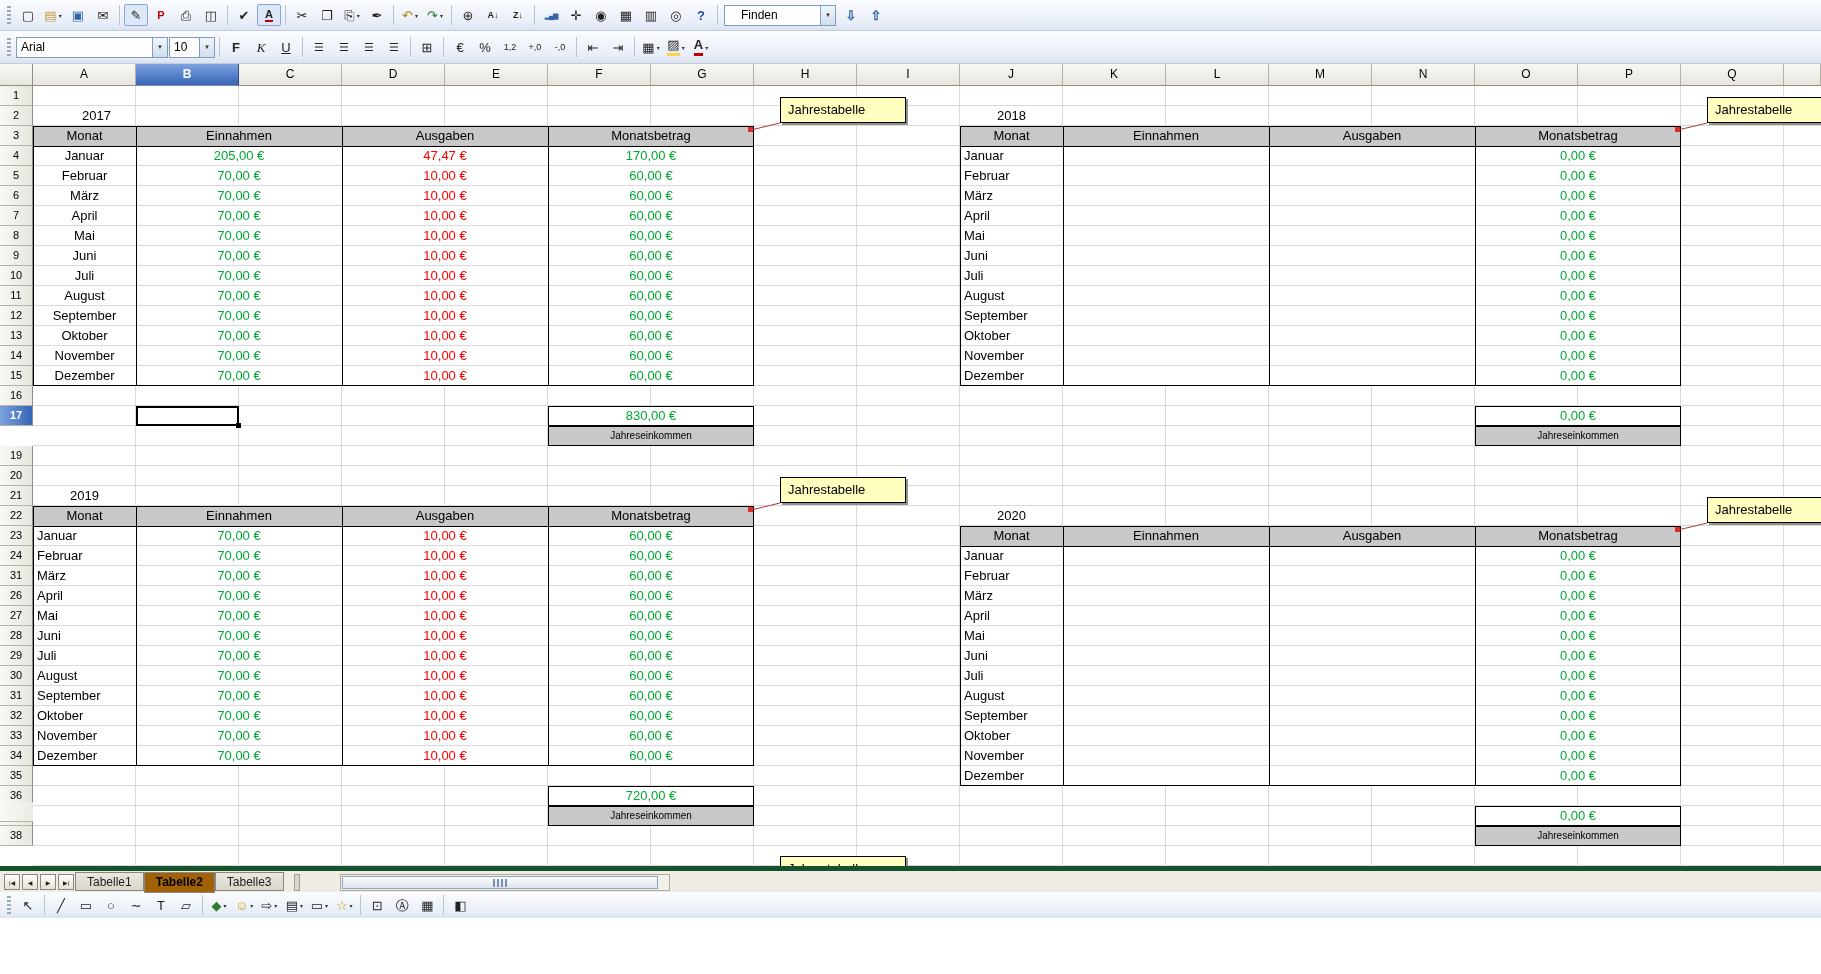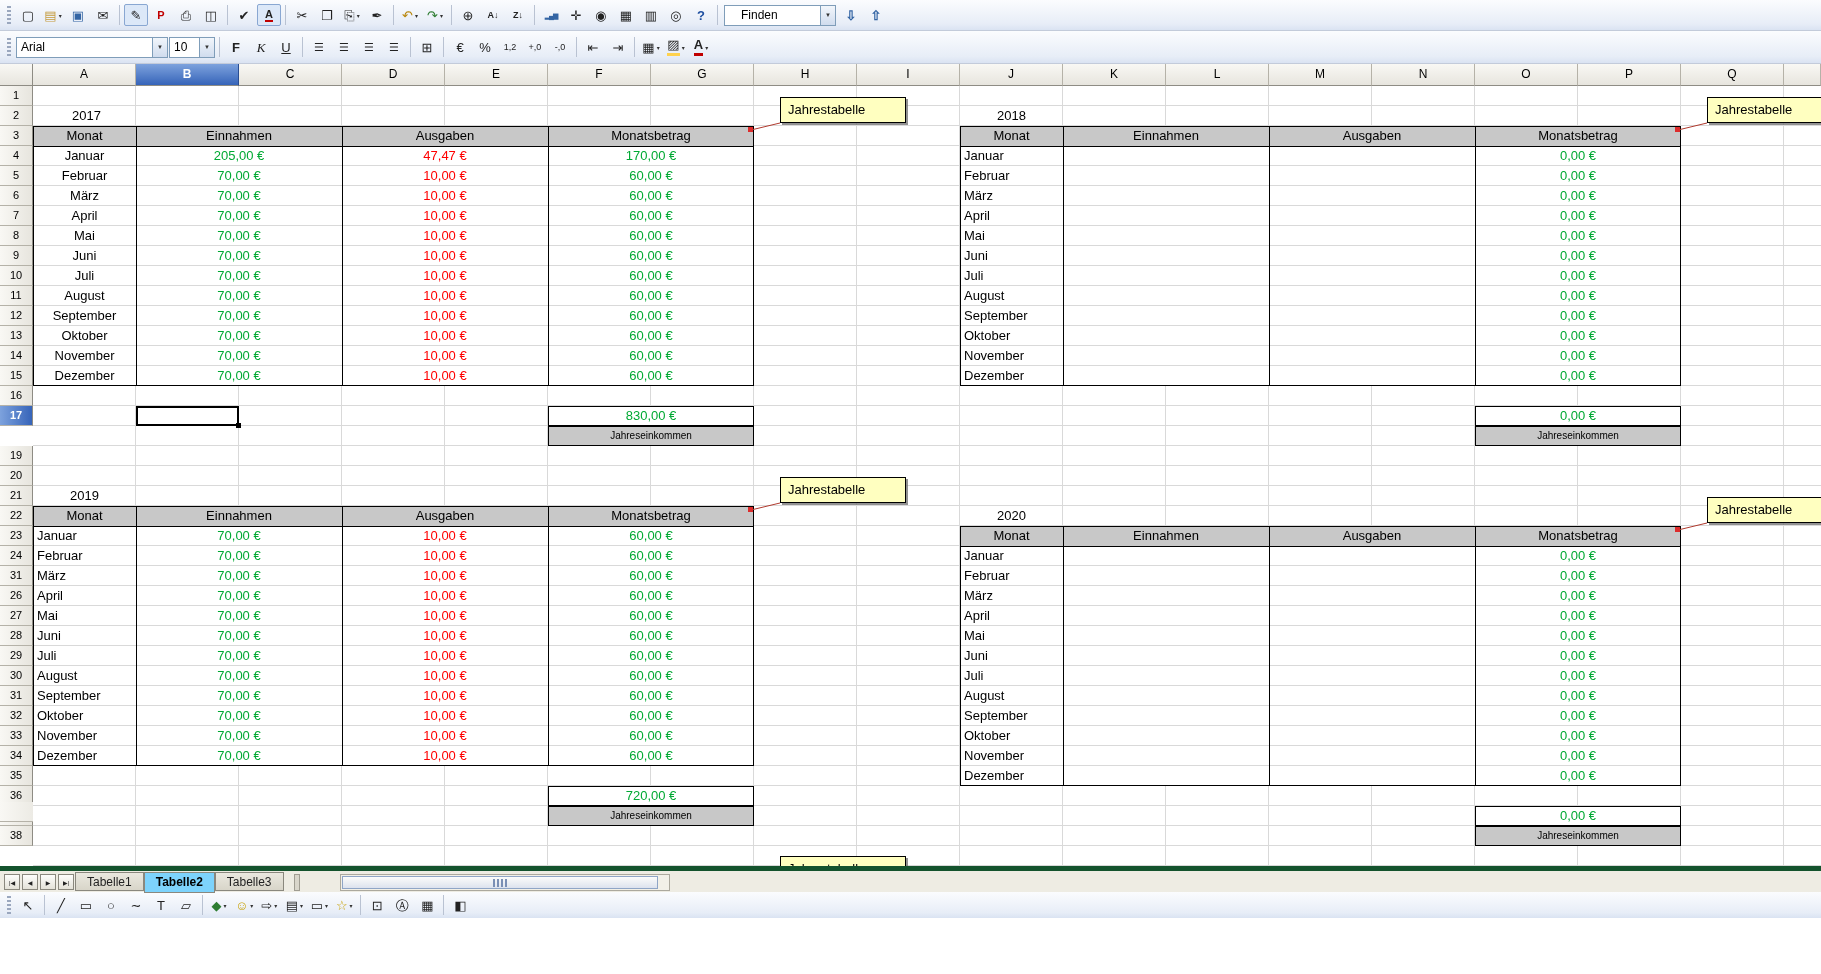--- a/index.html
+++ b/index.html
@@ -97,21 +97,21 @@
   .notedot { position: absolute; width: 5px; height: 5px; background: #DD2C2C; z-index: 4; }
   .note { position: absolute; width: 126px; height: 26px; background: #FFFFC0; border: 1px solid #000;
           box-shadow: 2px 2px 0 rgba(110,110,110,.75); font-size: 13px; line-height: 23px; padding-left: 7px; z-index: 5; }
 
   
   #tabbar { height: 26px; background: #EEECE3; border-top: 5px solid #14532d; display: flex; align-items: flex-start; padding-left: 3px; }
   .tabnav { width: 16px; height: 16px; border: 1px solid #8A887E; background: linear-gradient(#FDFDFB,#E4E2D8);
             margin: 3px 1px 0 1px; font-size: 6px; display: flex; align-items: center; justify-content: center; color: #222; }
   .sheettab { padding: 0 11px; height: 19px; line-height: 18px; font-size: 12px; margin-top: 1px;
               background: linear-gradient(#EAE8DF,#D8D5C9); border: 1px solid #8A887E; color: #222; }
-  .sheettab.active { background: #7dd3fc; font-weight: bold; height: 21px; color: #000; }
+  .sheettab.active { background: #a16207; font-weight: bold; height: 21px; color: #000; }
   .tabsplit { width: 6px; height: 17px; background: #D9D6CB; border: 1px solid #A09D92; margin: 3px 4px 0 10px; }
   .hscroll-track { width: 330px; height: 17px; margin-top: 3px; margin-left: 36px; background: #F2F0E8;
                    border: 1px solid #ACA99E; position: relative; }
   .hscroll-thumb { position: absolute; left: 1px; top: 1px; width: 316px; height: 13px;
                    background: linear-gradient(#FCFCFA,#DCE2EE); border: 1px solid #8FA5C6;
                    display: flex; align-items: center; justify-content: center; }
   .thumb-grip { width: 14px; height: 8px;
                 background: repeating-linear-gradient(90deg,#7A8FB5 0 2px, transparent 2px 4px); }
 </style>
 </head>
@@ -358,21 +358,21 @@
         <div class="rowhead" style="top: 740px;">38</div>
         <div class="rowhead" style="top: 716px; padding-left: 47px;">39</div>
       </div>
     <div id="canvas">
       <svg id="connectors" width="1788" height="780">
           <line x1="747" y1="37" x2="718" y2="44" stroke="#B03A2E" stroke-width="1"></line>
           <line x1="1674" y1="37" x2="1645" y2="44" stroke="#B03A2E" stroke-width="1"></line>
           <line x1="747" y1="417" x2="718" y2="424" stroke="#B03A2E" stroke-width="1"></line>
           <line x1="1674" y1="437" x2="1645" y2="444" stroke="#B03A2E" stroke-width="1"></line>
         </svg>
-    <div class="cell center" style="left: 2px; top: 20px; width: 103px;">2017</div>
+    <div class="cell center" style="left: 12px; top: 20px; width: 103px;">2017</div>
         <div class="tbody-bg" style="left: 0px; top: 40px; width: 721px; height: 260px;"></div>
         <div class="thead" style="left: 0px; top: 40px; width: 103px; background: rgb(200, 200, 200);">Monat</div>
         <div class="thead" style="left: 103px; top: 40px; width: 206px; background: rgb(200, 200, 200);">Einnahmen</div>
         <div class="thead" style="left: 309px; top: 40px; width: 206px; background: rgb(200, 200, 200);">Ausgaben</div>
         <div class="thead" style="left: 515px; top: 40px; width: 206px; background: rgb(200, 200, 200);">Monatsbetrag</div>
         <div class="cell center" style="left: 0px; top: 60px; width: 103px;">Januar</div>
         <div class="cell center" style="left: 103px; top: 60px; width: 206px; color: rgb(0, 169, 51);">205,00 €</div>
         <div class="cell center" style="left: 309px; top: 60px; width: 206px; color: rgb(255, 0, 0);">47,47 €</div>
         <div class="cell center" style="left: 515px; top: 60px; width: 206px; color: rgb(0, 169, 51);">170,00 €</div>
         <div class="cell center" style="left: 0px; top: 80px; width: 103px;">Februar</div>

